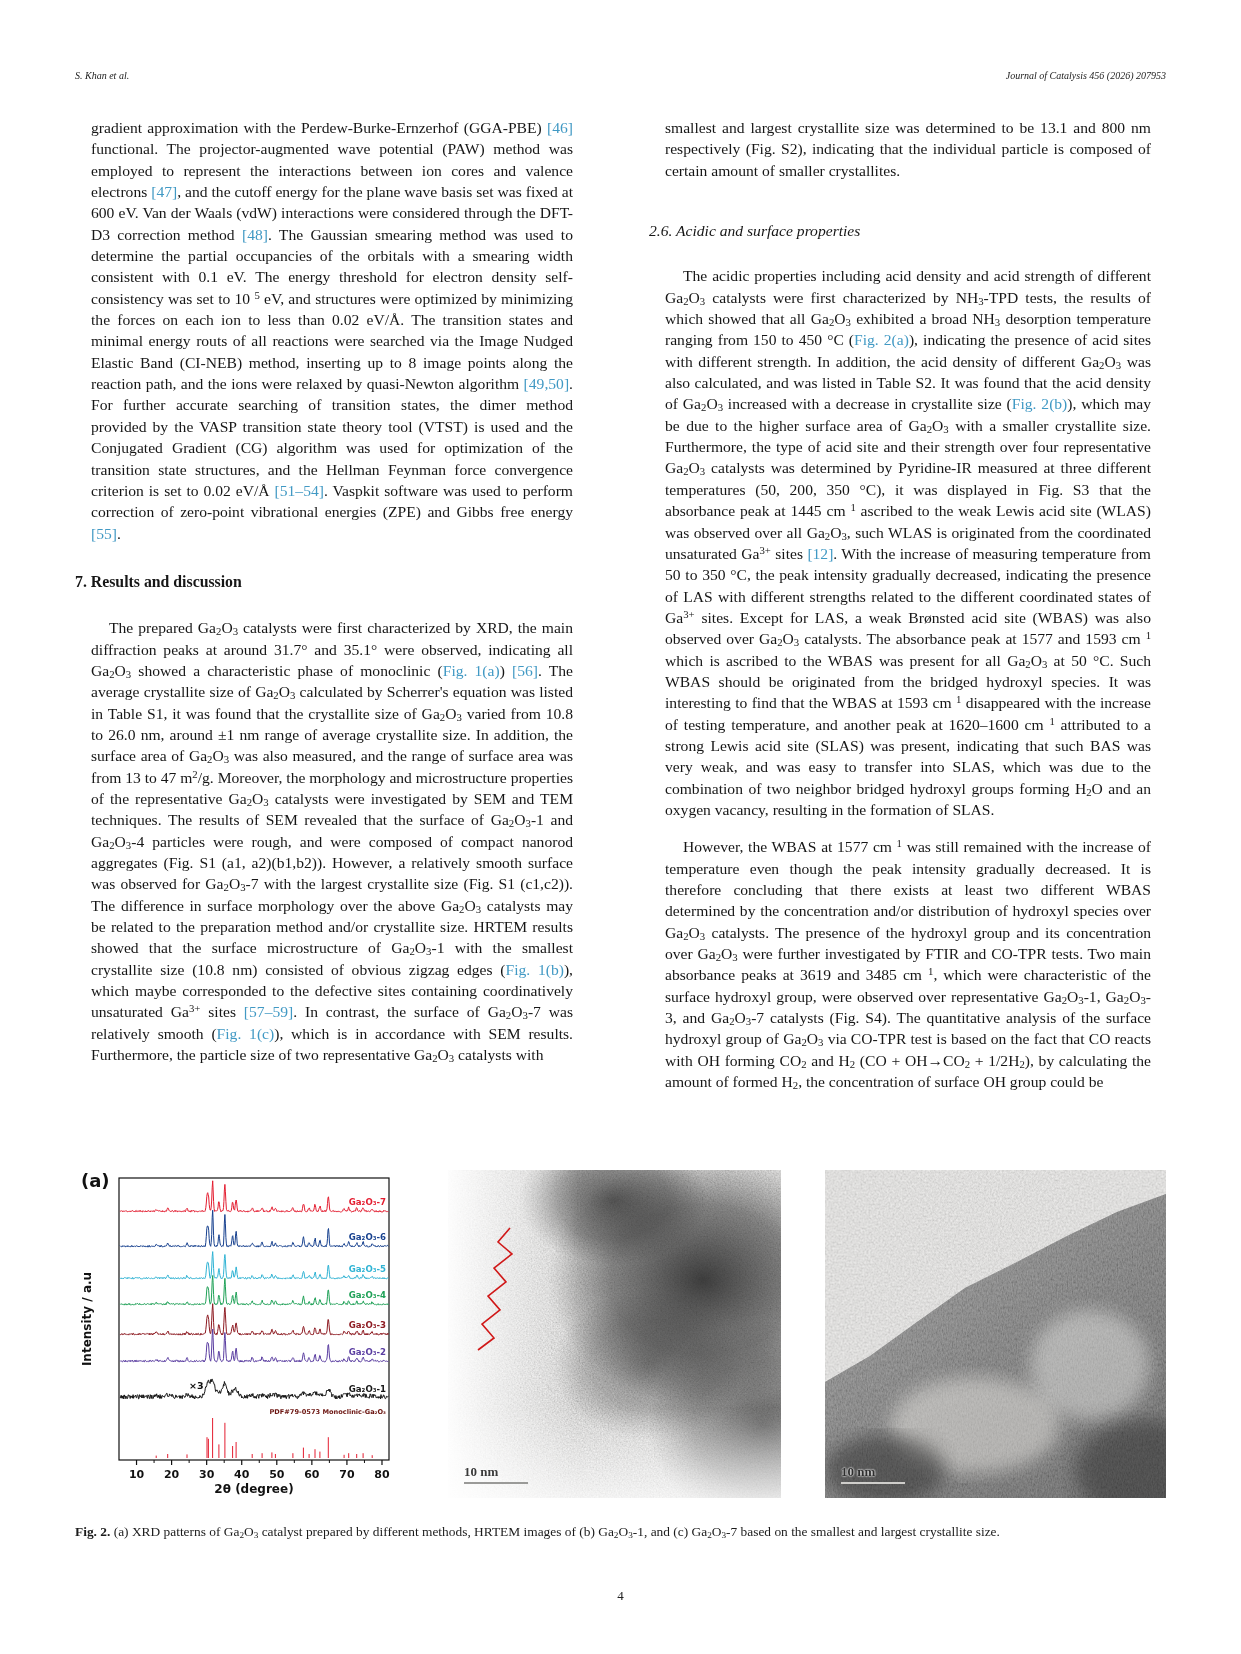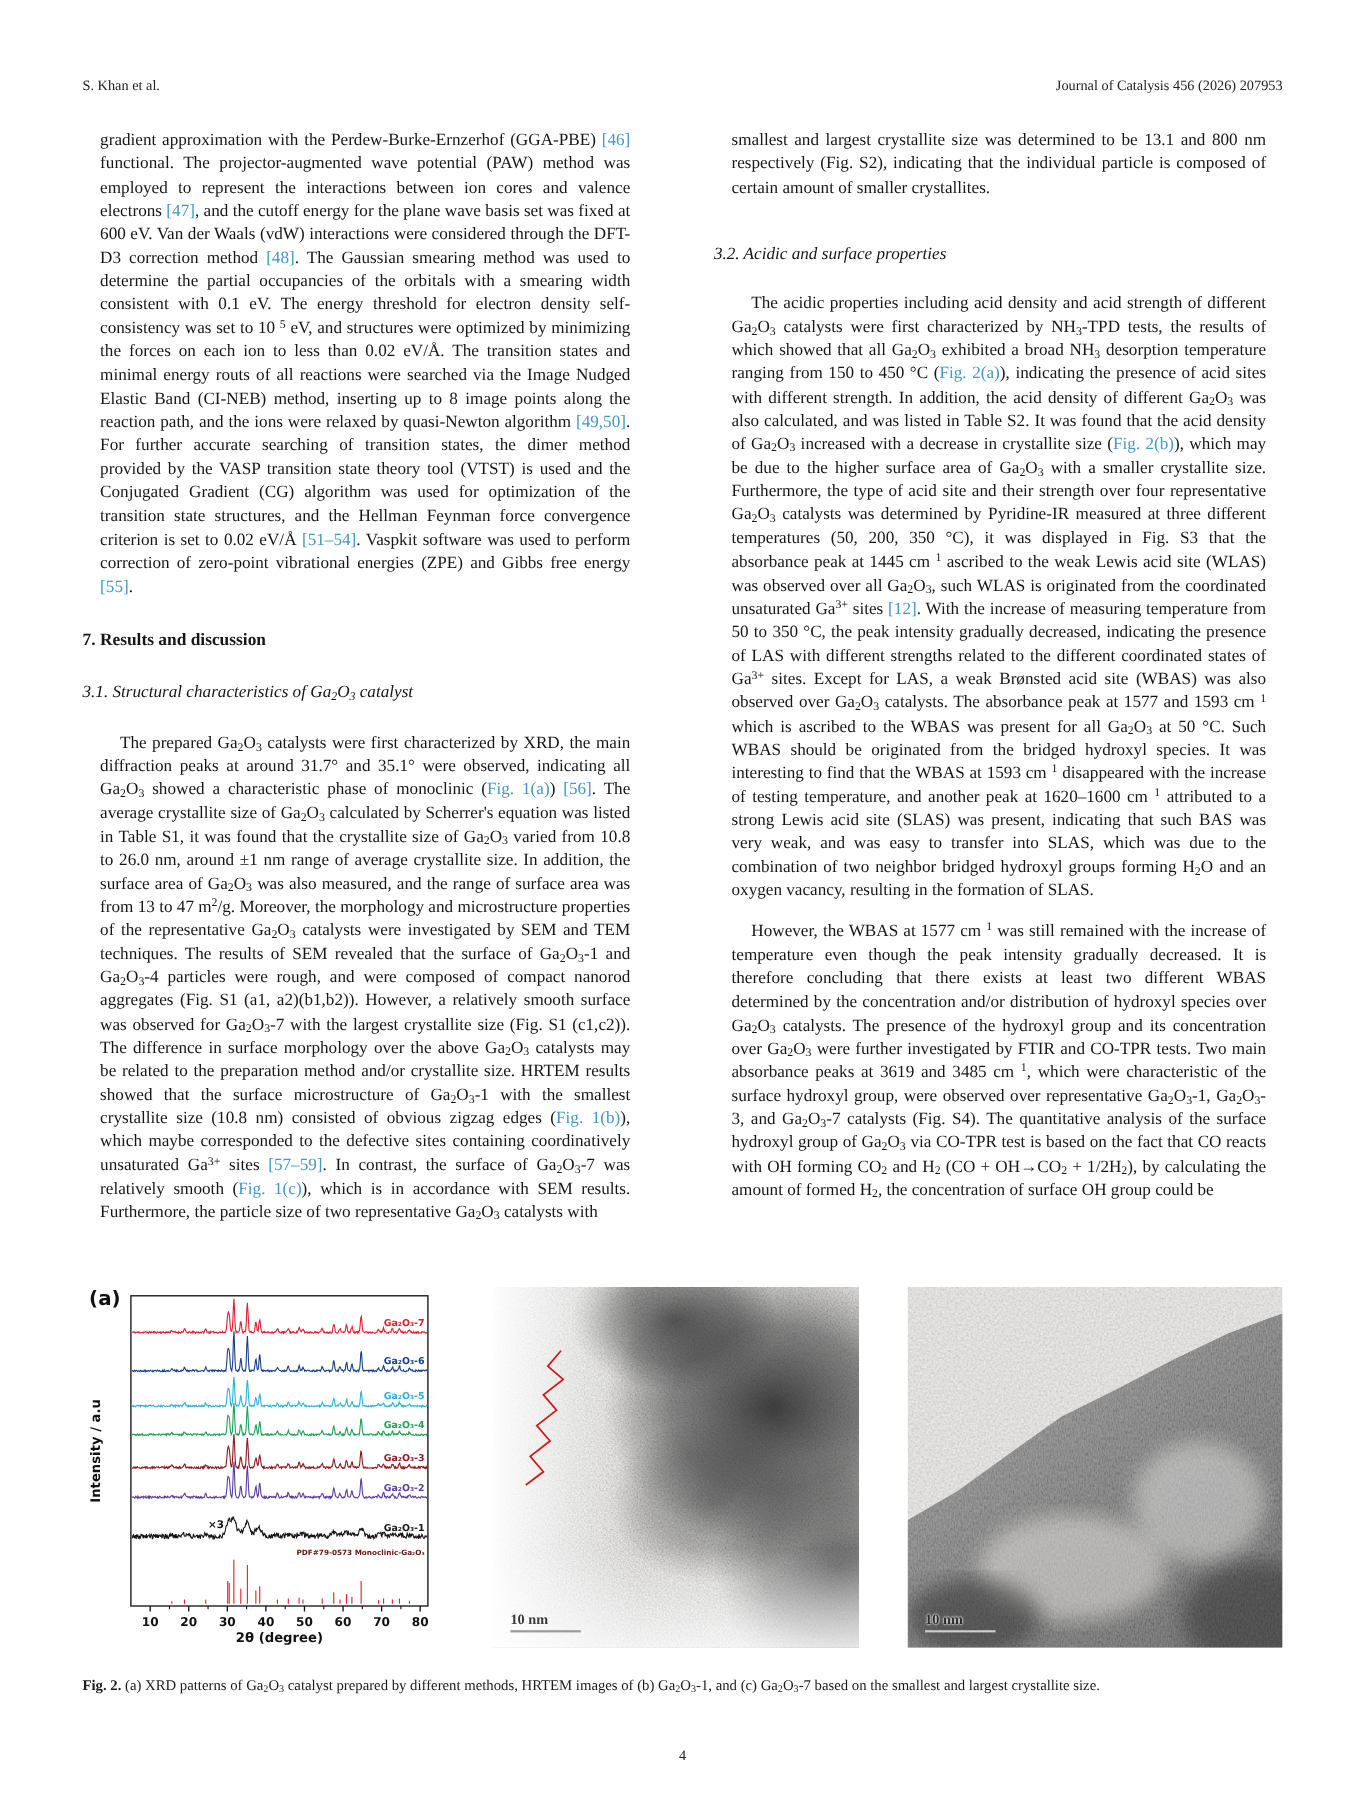--- a/index.html
+++ b/index.html
@@ -7,21 +7,21 @@
     --link:#4199c4;
     --page-bg:#ffffff;
   }
   *{margin:0;padding:0;box-sizing:border-box;}
   html,body{background:#ffffff;}
   body{font-family:"Liberation Serif","DejaVu Serif",serif;color:var(--ink);}
   .page{position:relative;width:1241px;height:1654px;background:var(--page-bg);overflow:hidden;}
 
   
   .running-head{position:absolute;left:75px;right:75px;top:70px;display:flex;justify-content:space-between;
-    font-size:13px;color:#222;}
+    font-style:italic;font-size:10px;color:#222;}
 
   
   .col{position:absolute;top:101px;font-size:15.6px;line-height:21.35px;text-align:justify;}
   .col-left{left:75px;width:514px;}
   .col-right{left:649px;width:518px;}
   p.body-par{margin:16px;}
   p.indent{text-indent:18px;}
   .seg-link{color:var(--link);}
   .seg-sub{font-size:69%;vertical-align:-0.22em;line-height:0;}
   .seg-sup{font-size:69%;vertical-align:0.48em;line-height:0;}
@@ -64,27 +64,26 @@
 <div class="page">
 
   <div class="running-head">
     <span>S. Khan et al.</span>
     <span>Journal of Catalysis 456 (2026) 207953</span>
   </div>
 
   <div class="col col-left">
     <p class="body-par">gradient approximation with the Perdew-Burke-Ernzerhof (GGA-PBE) <span class="seg-link">[46]</span> functional. The projector-augmented wave potential (PAW) method was employed to represent the interactions between ion cores and valence electrons <span class="seg-link">[47]</span>, and the cutoff energy for the plane wave basis set was fixed at 600 eV. Van der Waals (vdW) interactions were considered through the DFT-D3 correction method <span class="seg-link">[48]</span>. The Gaussian smearing method was used to determine the partial occupancies of the orbitals with a smearing width consistent with 0.1 eV. The energy threshold for electron density self-consistency was set to 10 <span class="seg-sup">5</span> eV, and structures were optimized by minimizing the forces on each ion to less than 0.02 eV/Å. The transition states and minimal energy routs of all reactions were searched via the Image Nudged Elastic Band (CI-NEB) method, inserting up to 8 image points along the reaction path, and the ions were relaxed by quasi-Newton algorithm <span class="seg-link">[49,50]</span>. For further accurate searching of transition states, the dimer method provided by the VASP transition state theory tool (VTST) is used and the Conjugated Gradient (CG) algorithm was used for optimization of the transition state structures, and the Hellman Feynman force convergence criterion is set to 0.02 eV/Å <span class="seg-link">[51–54]</span>. Vaspkit software was used to perform correction of zero-point vibrational energies (ZPE) and Gibbs free energy <span class="seg-link">[55]</span>.</p>
     <h2 class="section">7. Results and discussion</h2>
-    <h3 class="subsection">3.1. Structural characteristics of Ga<span class="seg-sub">2</span>O<span class="seg-sub">3</span> catalyst</h3>
     <p class="body-par indent">The prepared Ga<span class="seg-sub">2</span>O<span class="seg-sub">3</span> catalysts were first characterized by XRD, the main diffraction peaks at around 31.7° and 35.1° were observed, indicating all Ga<span class="seg-sub">2</span>O<span class="seg-sub">3</span> showed a characteristic phase of monoclinic (<span class="seg-link">Fig. 1(a)</span>) <span class="seg-link">[56]</span>. The average crystallite size of Ga<span class="seg-sub">2</span>O<span class="seg-sub">3</span> calculated by Scherrer's equation was listed in Table S1, it was found that the crystallite size of Ga<span class="seg-sub">2</span>O<span class="seg-sub">3</span> varied from 10.8 to 26.0 nm, around ±1 nm range of average crystallite size. In addition, the surface area of Ga<span class="seg-sub">2</span>O<span class="seg-sub">3</span> was also measured, and the range of surface area was from 13 to 47 m<span class="seg-sup">2</span>/g. Moreover, the morphology and microstructure properties of the representative Ga<span class="seg-sub">2</span>O<span class="seg-sub">3</span> catalysts were investigated by SEM and TEM techniques. The results of SEM revealed that the surface of Ga<span class="seg-sub">2</span>O<span class="seg-sub">3</span>-1 and Ga<span class="seg-sub">2</span>O<span class="seg-sub">3</span>-4 particles were rough, and were composed of compact nanorod aggregates (Fig. S1 (a1, a2)(b1,b2)). However, a relatively smooth surface was observed for Ga<span class="seg-sub">2</span>O<span class="seg-sub">3</span>-7 with the largest crystallite size (Fig. S1 (c1,c2)). The difference in surface morphology over the above Ga<span class="seg-sub">2</span>O<span class="seg-sub">3</span> catalysts may be related to the preparation method and/or crystallite size. HRTEM results showed that the surface microstructure of Ga<span class="seg-sub">2</span>O<span class="seg-sub">3</span>-1 with the smallest crystallite size (10.8 nm) consisted of obvious zigzag edges (<span class="seg-link">Fig. 1(b)</span>), which maybe corresponded to the defective sites containing coordinatively unsaturated Ga<span class="seg-sup">3+</span> sites <span class="seg-link">[57–59]</span>. In contrast, the surface of Ga<span class="seg-sub">2</span>O<span class="seg-sub">3</span>-7 was relatively smooth (<span class="seg-link">Fig. 1(c)</span>), which is in accordance with SEM results. Furthermore, the particle size of two representative Ga<span class="seg-sub">2</span>O<span class="seg-sub">3</span> catalysts with</p>
   </div>
 
   <div class="col col-right">
     <p class="body-par">smallest and largest crystallite size was determined to be 13.1 and 800 nm respectively (Fig. S2), indicating that the individual particle is composed of certain amount of smaller crystallites.</p>
-    <h3 class="subsection">3.2. Acidic and surface properties</h3>
+    <h3 class="subsection">2.6. Acidic and surface properties</h3>
     <p class="body-par indent">The acidic properties including acid density and acid strength of different Ga<span class="seg-sub">2</span>O<span class="seg-sub">3</span> catalysts were first characterized by NH<span class="seg-sub">3</span>-TPD tests, the results of which showed that all Ga<span class="seg-sub">2</span>O<span class="seg-sub">3</span> exhibited a broad NH<span class="seg-sub">3</span> desorption temperature ranging from 150 to 450 °C (<span class="seg-link">Fig. 2(a)</span>), indicating the presence of acid sites with different strength. In addition, the acid density of different Ga<span class="seg-sub">2</span>O<span class="seg-sub">3</span> was also calculated, and was listed in Table S2. It was found that the acid density of Ga<span class="seg-sub">2</span>O<span class="seg-sub">3</span> increased with a decrease in crystallite size (<span class="seg-link">Fig. 2(b)</span>), which may be due to the higher surface area of Ga<span class="seg-sub">2</span>O<span class="seg-sub">3</span> with a smaller crystallite size. Furthermore, the type of acid site and their strength over four representative Ga<span class="seg-sub">2</span>O<span class="seg-sub">3</span> catalysts was determined by Pyridine-IR measured at three different temperatures (50, 200, 350 °C), it was displayed in Fig. S3 that the absorbance peak at 1445 cm <span class="seg-sup">1</span> ascribed to the weak Lewis acid site (WLAS) was observed over all Ga<span class="seg-sub">2</span>O<span class="seg-sub">3</span>, such WLAS is originated from the coordinated unsaturated Ga<span class="seg-sup">3+</span> sites <span class="seg-link">[12]</span>. With the increase of measuring temperature from 50 to 350 °C, the peak intensity gradually decreased, indicating the presence of LAS with different strengths related to the different coordinated states of Ga<span class="seg-sup">3+</span> sites. Except for LAS, a weak Brønsted acid site (WBAS) was also observed over Ga<span class="seg-sub">2</span>O<span class="seg-sub">3</span> catalysts. The absorbance peak at 1577 and 1593 cm <span class="seg-sup">1</span> which is ascribed to the WBAS was present for all Ga<span class="seg-sub">2</span>O<span class="seg-sub">3</span> at 50 °C. Such WBAS should be originated from the bridged hydroxyl species. It was interesting to find that the WBAS at 1593 cm <span class="seg-sup">1</span> disappeared with the increase of testing temperature, and another peak at 1620–1600 cm <span class="seg-sup">1</span> attributed to a strong Lewis acid site (SLAS) was present, indicating that such BAS was very weak, and was easy to transfer into SLAS, which was due to the combination of two neighbor bridged hydroxyl groups forming H<span class="seg-sub">2</span>O and an oxygen vacancy, resulting in the formation of SLAS.</p>
     <p class="body-par indent">However, the WBAS at 1577 cm <span class="seg-sup">1</span> was still remained with the increase of temperature even though the peak intensity gradually decreased. It is therefore concluding that there exists at least two different WBAS determined by the concentration and/or distribution of hydroxyl species over Ga<span class="seg-sub">2</span>O<span class="seg-sub">3</span> catalysts. The presence of the hydroxyl group and its concentration over Ga<span class="seg-sub">2</span>O<span class="seg-sub">3</span> were further investigated by FTIR and CO-TPR tests. Two main absorbance peaks at 3619 and 3485 cm <span class="seg-sup">1</span>, which were characteristic of the surface hydroxyl group, were observed over representative Ga<span class="seg-sub">2</span>O<span class="seg-sub">3</span>-1, Ga<span class="seg-sub">2</span>O<span class="seg-sub">3</span>-3, and Ga<span class="seg-sub">2</span>O<span class="seg-sub">3</span>-7 catalysts (Fig. S4). The quantitative analysis of the surface hydroxyl group of Ga<span class="seg-sub">2</span>O<span class="seg-sub">3</span> via CO-TPR test is based on the fact that CO reacts with OH forming CO<span class="seg-sub">2</span> and H<span class="seg-sub">2</span> (CO + OH→CO<span class="seg-sub">2</span> + 1/2H<span class="seg-sub">2</span>), by calculating the amount of formed H<span class="seg-sub">2</span>, the concentration of surface OH group could be</p>
   </div>
 
   <div class="figure">
     <div class="panel-label" id="label-a">(a)</div>
     <svg id="xrd-svg" viewBox="0 0 318 334">
         <rect x="44" y="10" width="270" height="282" fill="none" stroke="#111" stroke-width="1.2"></rect>
         <path d="M44.9 43.2L45.4 43.2L45.9 43.0L46.3 43.1L46.8 42.6L47.3 43.1L47.8 43.9L48.3 43.2L48.8 43.0L49.3 43.3L49.8 43.2L50.3 42.7L50.8 43.3L51.3 42.9L51.7 42.9L52.2 43.7L52.7 43.7L53.2 43.6L53.7 43.4L54.2 43.4L54.7 43.1L55.2 43.8L55.7 43.0L56.2 43.1L56.7 43.3L57.1 42.6L57.6 42.7L58.1 42.8L58.6 43.5L59.1 43.0L59.6 43.6L60.1 43.9L60.6 42.8L61.1 42.4L61.6 43.5L62.1 43.8L62.5 42.8L63.0 43.4L63.5 43.1L64.0 43.1L64.5 42.6L65.0 43.8L65.5 42.6L66.0 42.7L66.5 43.4L67.0 44.0L67.5 43.9L67.9 42.7L68.4 43.2L68.9 43.2L69.4 43.6L69.9 43.2L70.4 42.8L70.9 43.9L71.4 43.0L71.9 43.9L72.4 43.3L72.9 43.0L73.3 42.4L73.8 43.3L74.3 43.3L74.8 43.4L75.3 43.9L75.8 42.8L76.3 43.3L76.8 42.8L77.3 43.5L77.8 43.1L78.3 43.4L78.7 42.6L79.2 43.7L79.7 43.6L80.2 42.3L80.7 41.6L81.2 42.0L81.7 42.1L82.2 42.8L82.7 42.3L83.2 42.6L83.7 43.0L84.1 43.3L84.6 42.5L85.1 43.1L85.6 43.3L86.1 43.5L86.6 43.2L87.1 44.0L87.6 42.6L88.1 43.5L88.6 43.3L89.1 43.8L89.5 43.9L90.0 42.8L90.5 43.1L91.0 43.0L91.5 43.2L92.0 41.4L92.5 40.2L93.0 39.8L93.5 40.8L94.0 42.4L94.5 42.9L94.9 43.1L95.4 43.2L95.9 43.8L96.4 43.0L96.9 43.0L97.4 42.4L97.9 42.9L98.4 43.8L98.9 43.8L99.4 43.0L99.9 42.4L100.3 43.5L100.8 42.5L101.3 43.4L101.8 42.8L102.3 43.0L102.8 43.9L103.3 43.5L103.8 42.9L104.3 43.2L104.8 43.0L105.3 43.6L105.7 42.9L106.2 43.5L106.7 43.9L107.2 43.1L107.7 43.4L108.2 43.7L108.7 42.7L109.2 42.5L109.7 42.8L110.2 43.9L110.7 42.9L111.1 41.4L111.6 40.8L112.1 40.2L112.6 41.1L113.1 43.2L113.6 43.0L114.1 43.2L114.6 43.7L115.1 42.7L115.6 43.9L116.1 43.9L116.5 42.4L117.0 43.0L117.5 42.9L118.0 42.7L118.5 42.5L119.0 42.4L119.5 43.9L120.0 43.7L120.5 43.0L121.0 43.4L121.5 43.3L121.9 43.1L122.4 43.9L122.9 43.9L123.4 43.3L123.9 43.6L124.4 43.3L124.9 42.8L125.4 43.3L125.9 43.5L126.4 43.1L126.9 43.4L127.3 42.4L127.8 43.5L128.3 43.3L128.8 43.6L129.3 42.9L129.8 43.4L130.3 42.4L130.8 39.7L131.3 35.0L131.8 28.3L132.3 25.5L132.7 24.7L133.2 26.6L133.7 29.0L134.2 36.3L134.7 40.5L135.2 42.1L135.7 42.1L136.2 39.2L136.7 32.0L137.2 19.7L137.7 12.8L138.1 21.1L138.6 33.6L139.1 40.6L139.6 43.4L140.1 42.5L140.6 43.0L141.1 42.8L141.6 43.0L142.1 42.5L142.6 41.4L143.1 38.8L143.5 34.0L144.0 33.6L144.5 36.6L145.0 40.8L145.5 42.2L146.0 43.9L146.5 43.1L147.0 42.4L147.5 42.6L148.0 42.6L148.5 39.5L148.9 33.5L149.4 21.9L149.9 16.4L150.4 23.8L150.9 33.4L151.4 41.3L151.9 42.2L152.4 43.2L152.9 42.5L153.4 42.4L153.9 43.4L154.3 43.3L154.8 43.3L155.3 43.8L155.8 43.4L156.3 42.3L156.8 39.3L157.3 34.4L157.8 34.4L158.3 37.4L158.8 41.3L159.3 41.6L159.7 42.1L160.2 37.2L160.7 33.3L161.2 32.0L161.7 35.0L162.2 39.9L162.7 42.9L163.2 43.3L163.7 43.8L164.2 42.6L164.7 43.1L165.1 43.3L165.6 42.4L166.1 43.4L166.6 43.1L167.1 43.1L167.6 43.6L168.1 43.2L168.6 42.5L169.1 43.5L169.6 43.2L170.1 43.3L170.5 43.8L171.0 43.6L171.5 43.0L172.0 44.0L172.5 43.9L173.0 42.8L173.5 43.7L174.0 43.7L174.5 43.3L175.0 42.7L175.5 42.9L175.9 42.5L176.4 41.4L176.9 40.7L177.4 39.9L177.9 40.6L178.4 42.7L178.9 42.7L179.4 43.8L179.9 43.8L180.4 43.2L180.9 42.9L181.3 43.8L181.8 42.5L182.3 42.5L182.8 43.8L183.3 42.6L183.8 43.4L184.3 42.9L184.8 43.1L185.3 42.6L185.8 41.8L186.3 41.5L186.7 40.4L187.2 40.0L187.7 40.6L188.2 42.0L188.7 43.7L189.2 42.8L189.7 43.8L190.2 43.3L190.7 42.8L191.2 43.3L191.7 42.5L192.1 42.8L192.6 43.8L193.1 43.8L193.6 43.7L194.1 44.0L194.6 42.5L195.1 43.4L195.6 42.2L196.1 41.4L196.6 39.7L197.1 38.8L197.5 40.1L198.0 42.0L198.5 42.1L199.0 42.6L199.5 41.4L200.0 40.6L200.5 40.4L201.0 41.5L201.5 41.7L202.0 43.6L202.5 43.1L202.9 43.3L203.4 42.9L203.9 43.2L204.4 43.7L204.9 42.9L205.4 43.6L205.9 43.5L206.4 43.8L206.9 42.6L207.4 43.4L207.9 43.8L208.3 43.1L208.8 43.3L209.3 43.7L209.8 43.9L210.3 43.9L210.8 43.4L211.3 42.5L211.8 43.3L212.3 42.6L212.8 43.5L213.3 43.4L213.7 43.0L214.2 44.0L214.7 43.4L215.2 43.1L215.7 42.7L216.2 42.7L216.7 42.2L217.2 40.4L217.7 39.6L218.2 40.4L218.7 41.8L219.1 43.0L219.6 43.5L220.1 42.6L220.6 43.7L221.1 43.8L221.6 43.9L222.1 42.7L222.6 42.8L223.1 44.0L223.6 43.4L224.1 44.0L224.5 43.6L225.0 42.7L225.5 43.2L226.0 44.0L226.5 43.8L227.0 43.0L227.5 40.3L228.0 36.9L228.5 36.2L229.0 36.8L229.5 39.9L229.9 42.9L230.4 43.3L230.9 43.8L231.4 43.7L231.9 43.9L232.4 43.2L232.9 42.0L233.4 40.9L233.9 40.5L234.4 39.9L234.9 41.7L235.3 43.0L235.8 42.9L236.3 42.9L236.8 42.9L237.3 43.4L237.8 42.8L238.3 42.9L238.8 42.0L239.3 39.6L239.8 36.3L240.3 37.3L240.7 39.2L241.2 42.5L241.7 42.7L242.2 43.8L242.7 43.0L243.2 43.4L243.7 41.7L244.2 40.1L244.7 39.2L245.2 38.0L245.7 40.6L246.1 42.4L246.6 43.4L247.1 43.9L247.6 42.6L248.1 43.8L248.6 43.2L249.1 42.6L249.6 42.6L250.1 43.8L250.6 42.5L251.1 43.3L251.5 42.5L252.0 40.7L252.5 35.5L253.0 29.8L253.5 28.8L254.0 33.7L254.5 40.0L255.0 42.6L255.5 42.9L256.0 43.2L256.5 43.6L256.9 43.2L257.4 43.0L257.9 42.8L258.4 42.5L258.9 43.7L259.4 43.3L259.9 43.8L260.4 42.9L260.9 43.5L261.4 43.7L261.9 43.0L262.3 43.6L262.8 43.7L263.3 42.9L263.8 43.7L264.3 43.6L264.8 43.6L265.3 44.0L265.8 43.9L266.3 43.9L266.8 43.5L267.3 43.1L267.7 43.1L268.2 41.4L268.7 40.8L269.2 40.5L269.7 41.9L270.2 42.2L270.7 43.1L271.2 42.5L271.7 43.3L272.2 42.4L272.7 42.5L273.1 40.9L273.6 38.9L274.1 40.6L274.6 42.5L275.1 42.2L275.6 42.5L276.1 43.6L276.6 44.0L277.1 43.8L277.6 43.2L278.1 43.9L278.5 42.9L279.0 42.9L279.5 42.9L280.0 43.0L280.5 43.0L281.0 40.8L281.5 39.6L282.0 40.1L282.5 42.1L283.0 42.8L283.5 43.4L283.9 43.2L284.4 42.7L284.9 42.5L285.4 43.9L285.9 43.5L286.4 43.2L286.9 41.6L287.4 40.8L287.9 39.8L288.4 40.5L288.9 41.1L289.3 42.5L289.8 43.2L290.3 42.5L290.8 43.3L291.3 42.5L291.8 43.8L292.3 43.6L292.8 43.0L293.3 42.7L293.8 43.5L294.3 43.6L294.7 43.9L295.2 43.4L295.7 42.4L296.2 41.7L296.7 41.8L297.2 41.2L297.7 41.7L298.2 42.6L298.7 43.1L299.2 42.8L299.7 43.8L300.1 43.5L300.6 43.6L301.1 42.5L301.6 43.7L302.1 44.0L302.6 43.1L303.1 43.6L303.6 44.0L304.1 42.7L304.6 42.9L305.1 43.8L305.5 42.8L306.0 44.0L306.5 43.9L307.0 43.7L307.5 43.9L308.0 44.0L308.5 42.5L309.0 42.6L309.5 42.8L310.0 43.0L310.5 43.0L310.9 42.8L311.4 43.6L311.9 43.9L312.4 43.4L312.9 43.8L313.4 43.6" fill="none" stroke="#e41d30" stroke-width="1"></path>
         <text x="311" y="37" text-anchor="end" class="xrd-series-label" fill="#e41d30">Ga₂O₃-7</text>

